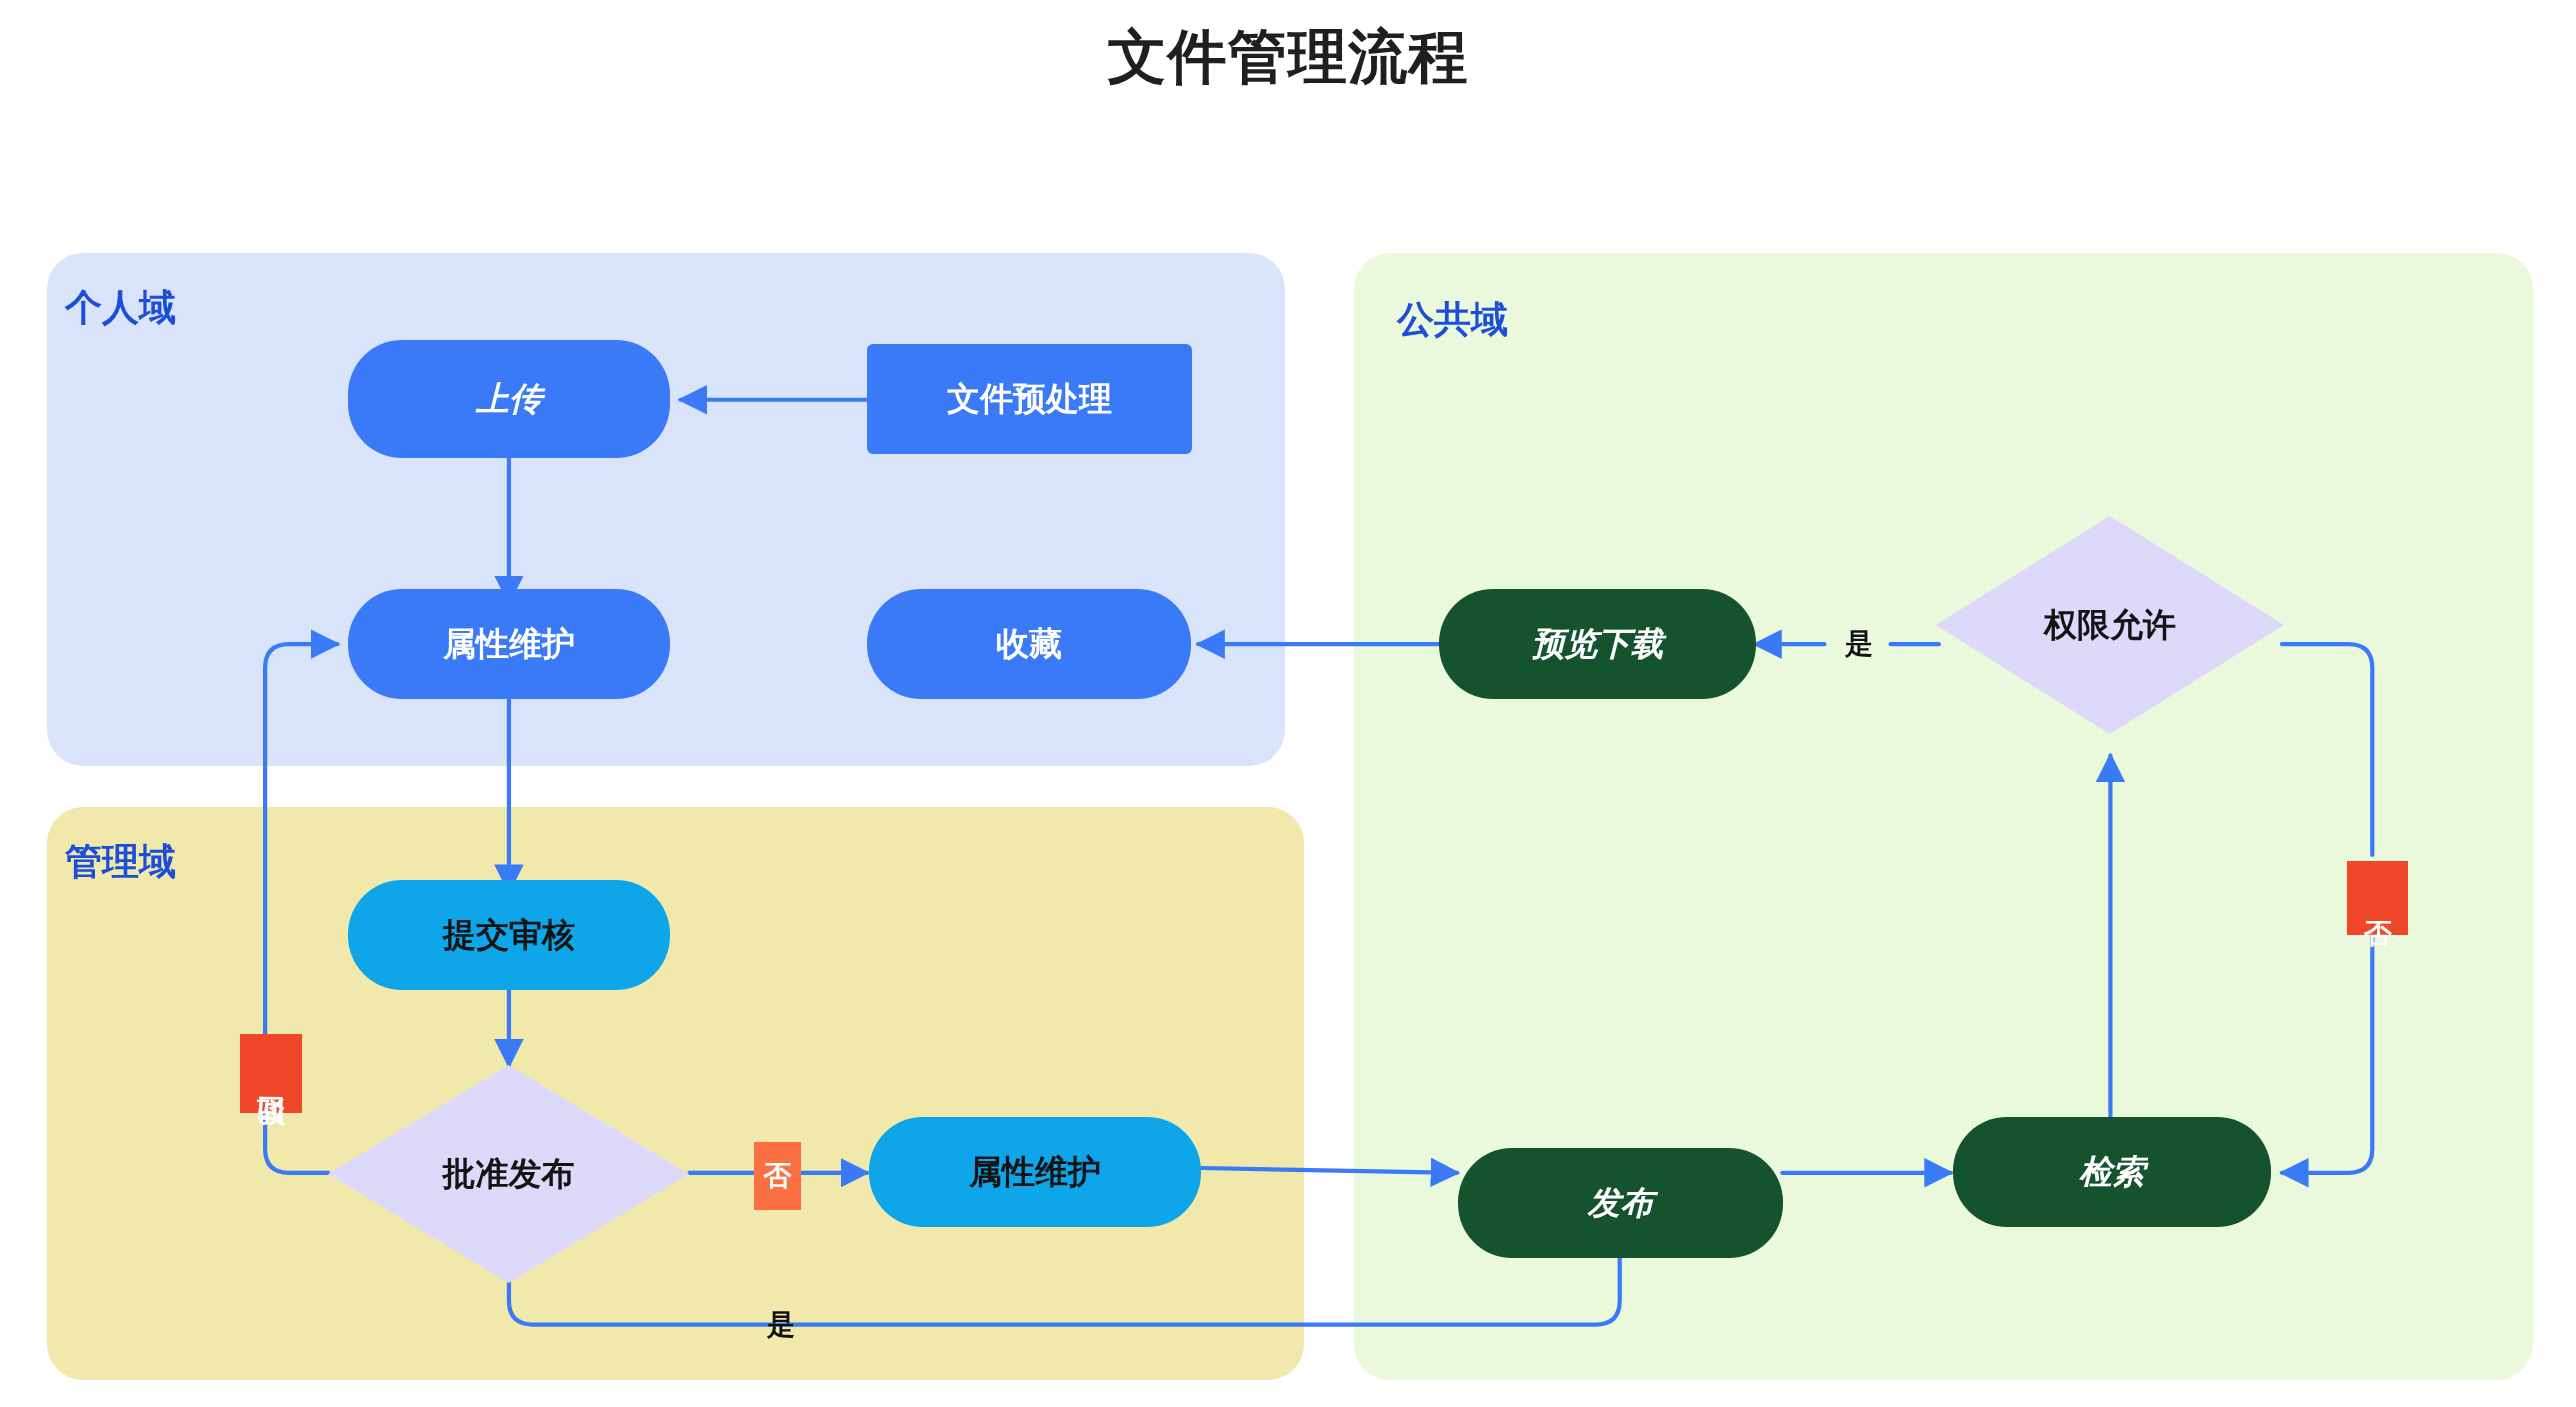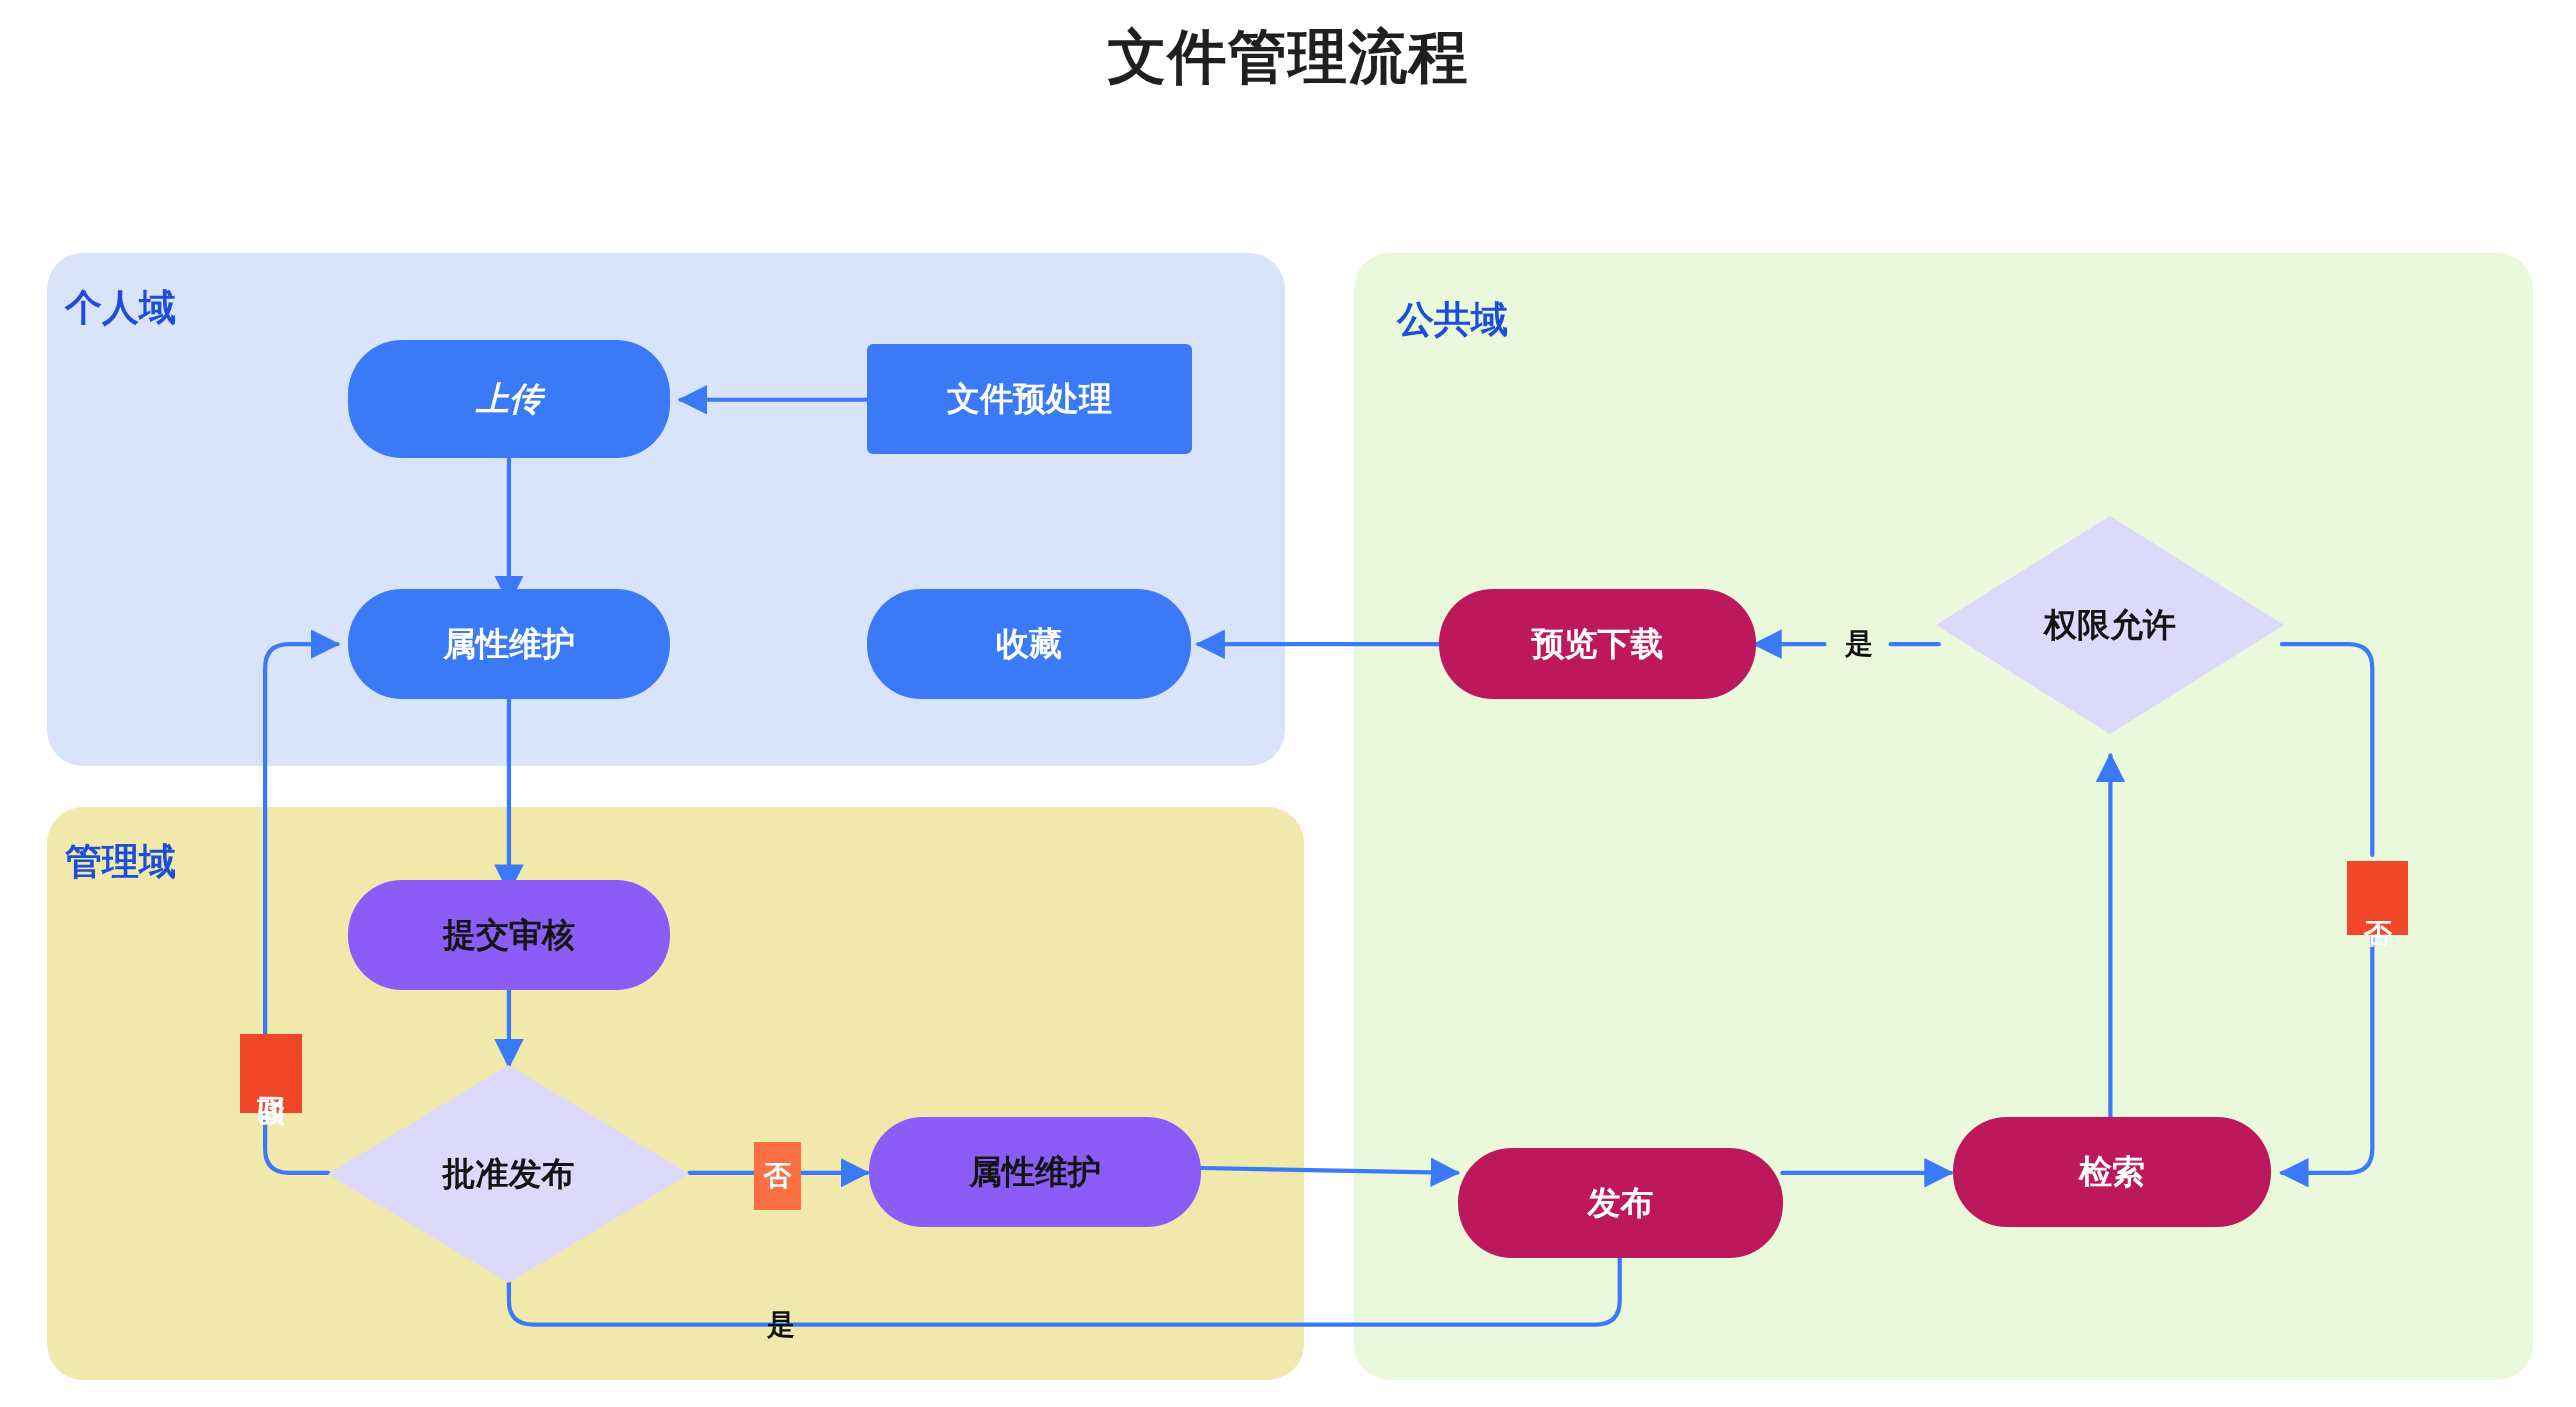--- a/index.html
+++ b/index.html
@@ -34,22 +34,22 @@
   #edges{position:absolute;left:0;top:0;width:2576px;height:1407px;pointer-events:none;}
 
   
   .node{
     position:absolute;display:flex;align-items:center;justify-content:center;
     font-size:33px;font-weight:bold;text-align:center;line-height:1.15;
     box-sizing:border-box;white-space:nowrap;
   }
   .n-blue   {background:#3b7af7;color:#ffffff;border-radius:54px;}
   .n-rect   {background:#3b7af7;color:#ffffff;border-radius:6px;}
-  .n-yellow {background:#8b5cf6;color:#141414;border-radius:54px;}
-  .n-teal   {background:#be185d;color:#ffffff;border-radius:54px;}
+  .n-yellow {background:#0ea5e9;color:#141414;border-radius:54px;}
+  .n-teal   {background:#14532d;color:#ffffff;border-radius:54px;font-style:italic;}
 
   
   .diamond{position:absolute;}
   .diamond .dshape{
     position:absolute;left:0;top:0;width:100%;height:100%;
     background:#ddd9fb;
     clip-path:polygon(50% 0%,100% 50%,50% 100%,0% 50%);
   }
   .diamond .dtext{
     position:absolute;left:0;top:0;width:100%;height:100%;

